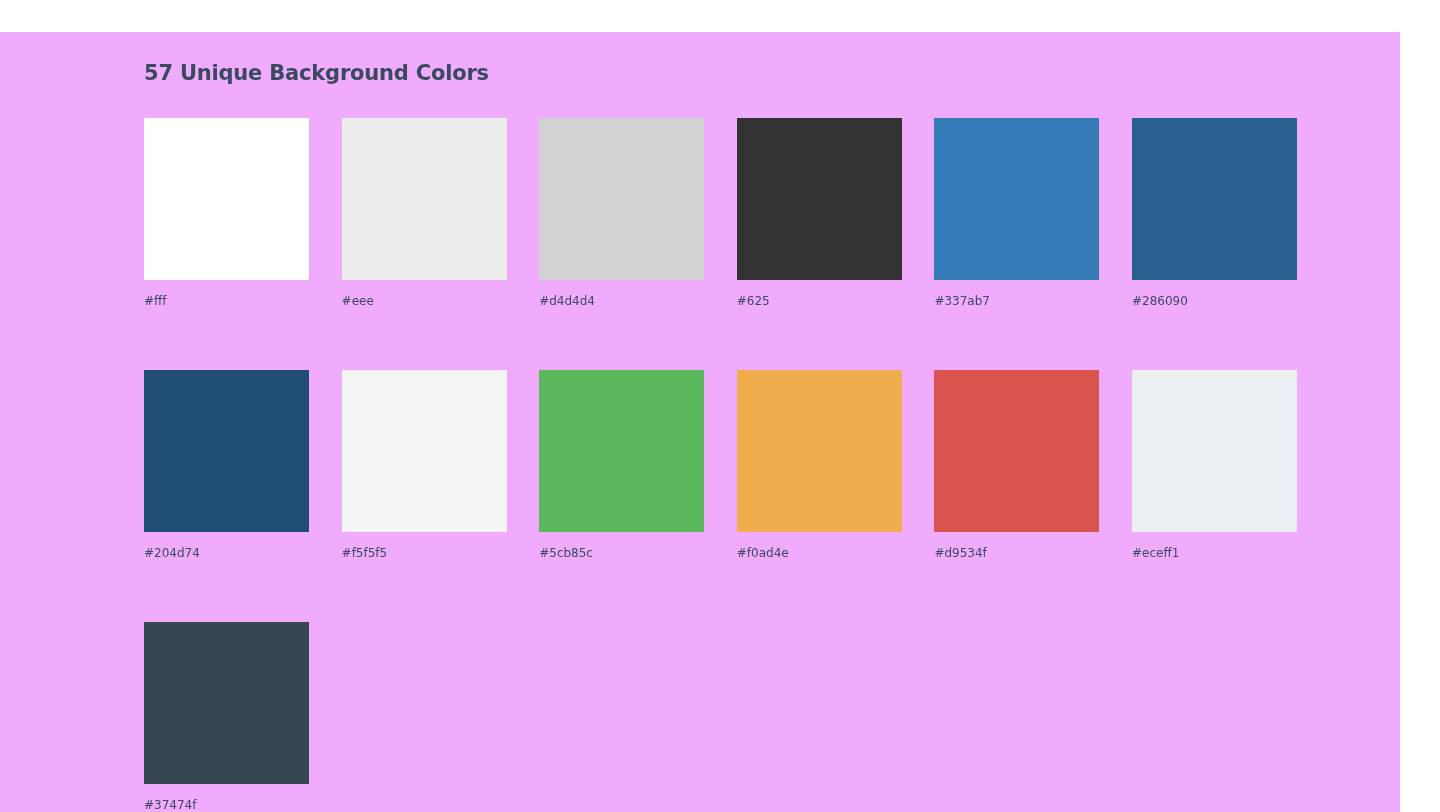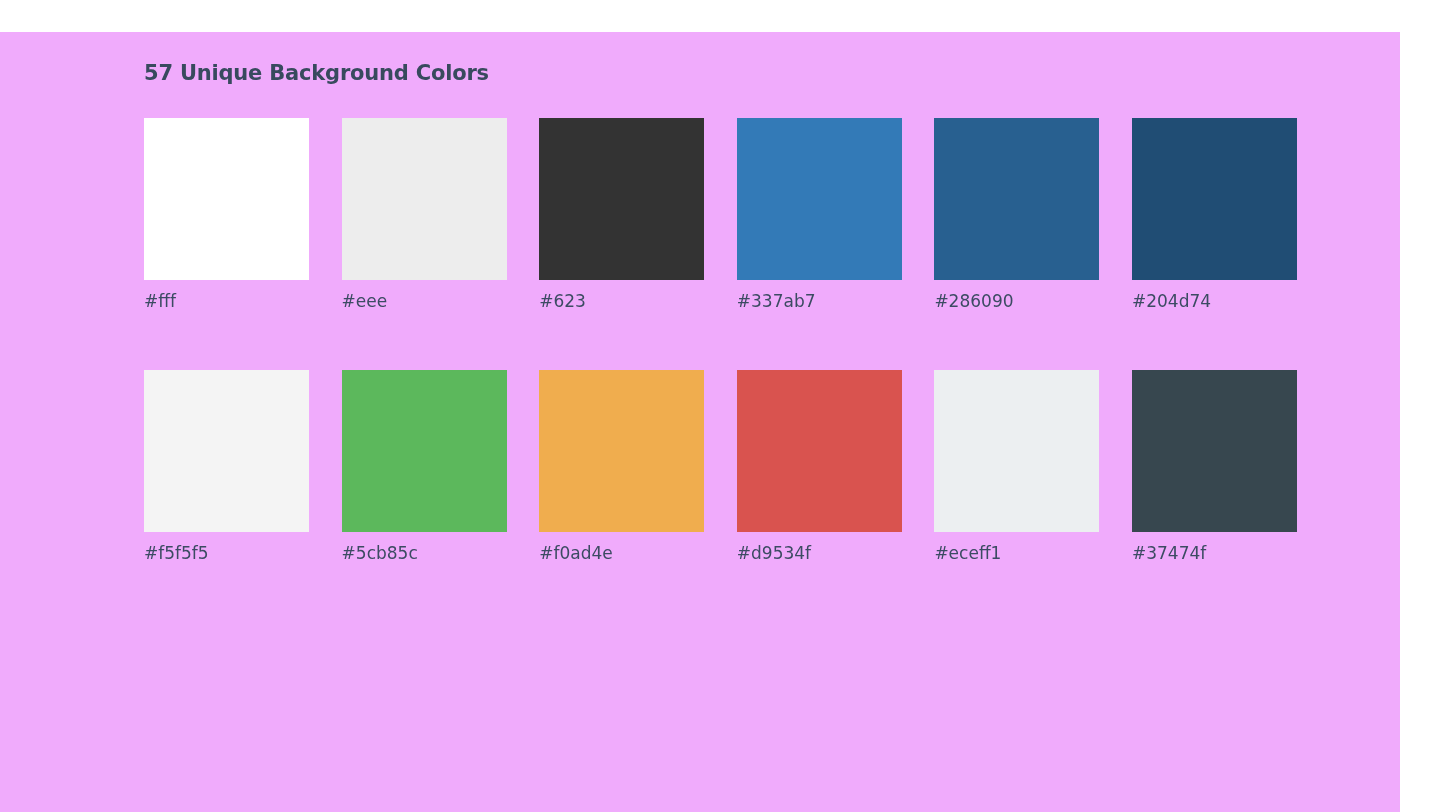--- a/index.html
+++ b/index.html
@@ -55,21 +55,21 @@
   .swatch-chip {
     width: 165px;
     height: 162px;
     display: block;
   }
 
   .swatch-label {
     display: block;
     margin-top: 13px;
     font-family: "DejaVu Sans", "Liberation Sans", sans-serif;
-    font-size: 17px;
+    font-size: 12px;
     line-height: 16px;
     color: #3c4b63;
     white-space: nowrap;
   }
 </style>
 </head>
 <body>
 
 <div class="page">
 
@@ -78,22 +78,26 @@
   <div class="swatch-grid">
       <div class="swatch-cell">
         <span class="swatch-chip" title="#fff" style="background: rgb(255, 255, 255);"></span>
         <span class="swatch-label">#fff</span>
       </div>
       <div class="swatch-cell">
         <span class="swatch-chip" title="#eee" style="background: rgb(237, 237, 237);"></span>
         <span class="swatch-label">#eee</span>
       </div>
       <div class="swatch-cell">
+        <span class="swatch-chip" title="#d4d4d4" style="background: rgb(210, 210, 210);"></span>
+        <span class="swatch-label">#d4d4d4</span>
+      </div>
+      <div class="swatch-cell">
         <span class="swatch-chip" title="#333" style="background: rgb(51, 51, 51);"></span>
-        <span class="swatch-label">#623</span>
+        <span class="swatch-label">#625</span>
       </div>
       <div class="swatch-cell">
         <span class="swatch-chip" title="#337ab7" style="background: rgb(51, 122, 183);"></span>
         <span class="swatch-label">#337ab7</span>
       </div>
       <div class="swatch-cell">
         <span class="swatch-chip" title="#286090" style="background: rgb(40, 96, 144);"></span>
         <span class="swatch-label">#286090</span>
       </div>
       <div class="swatch-cell">

